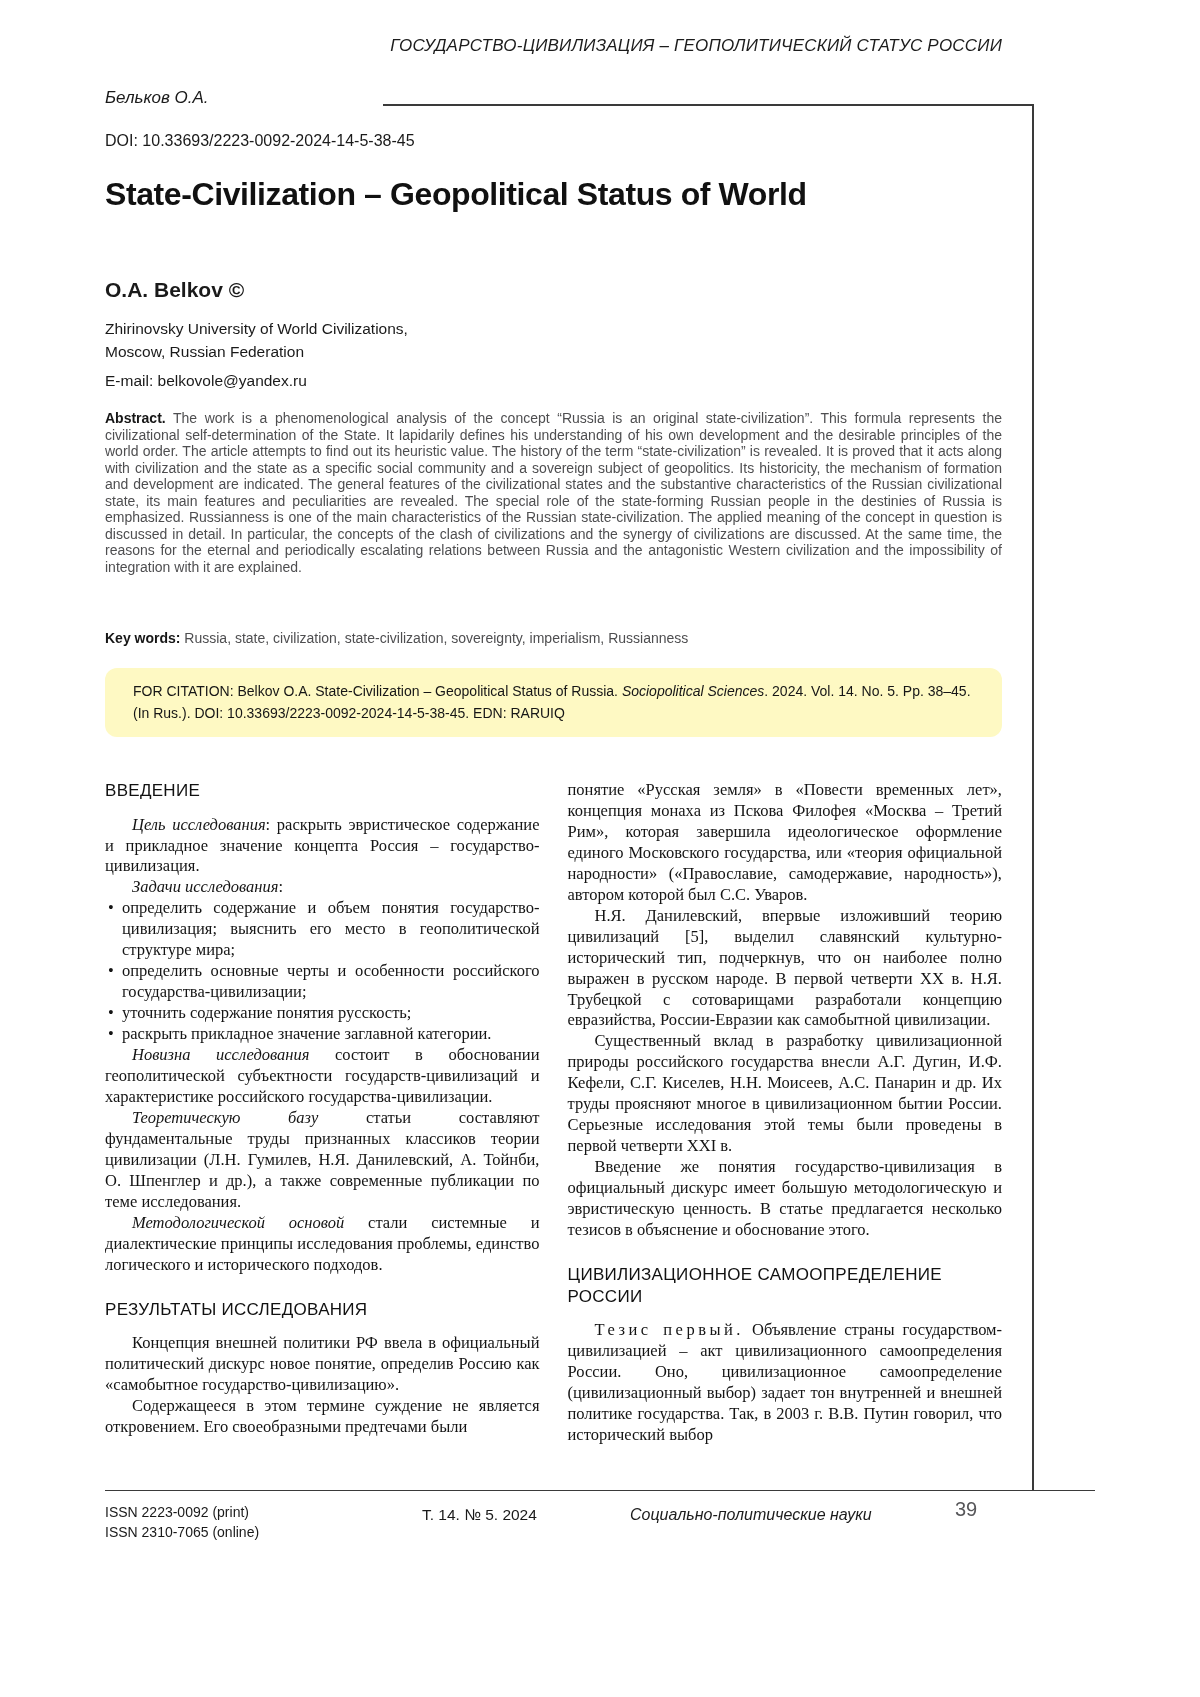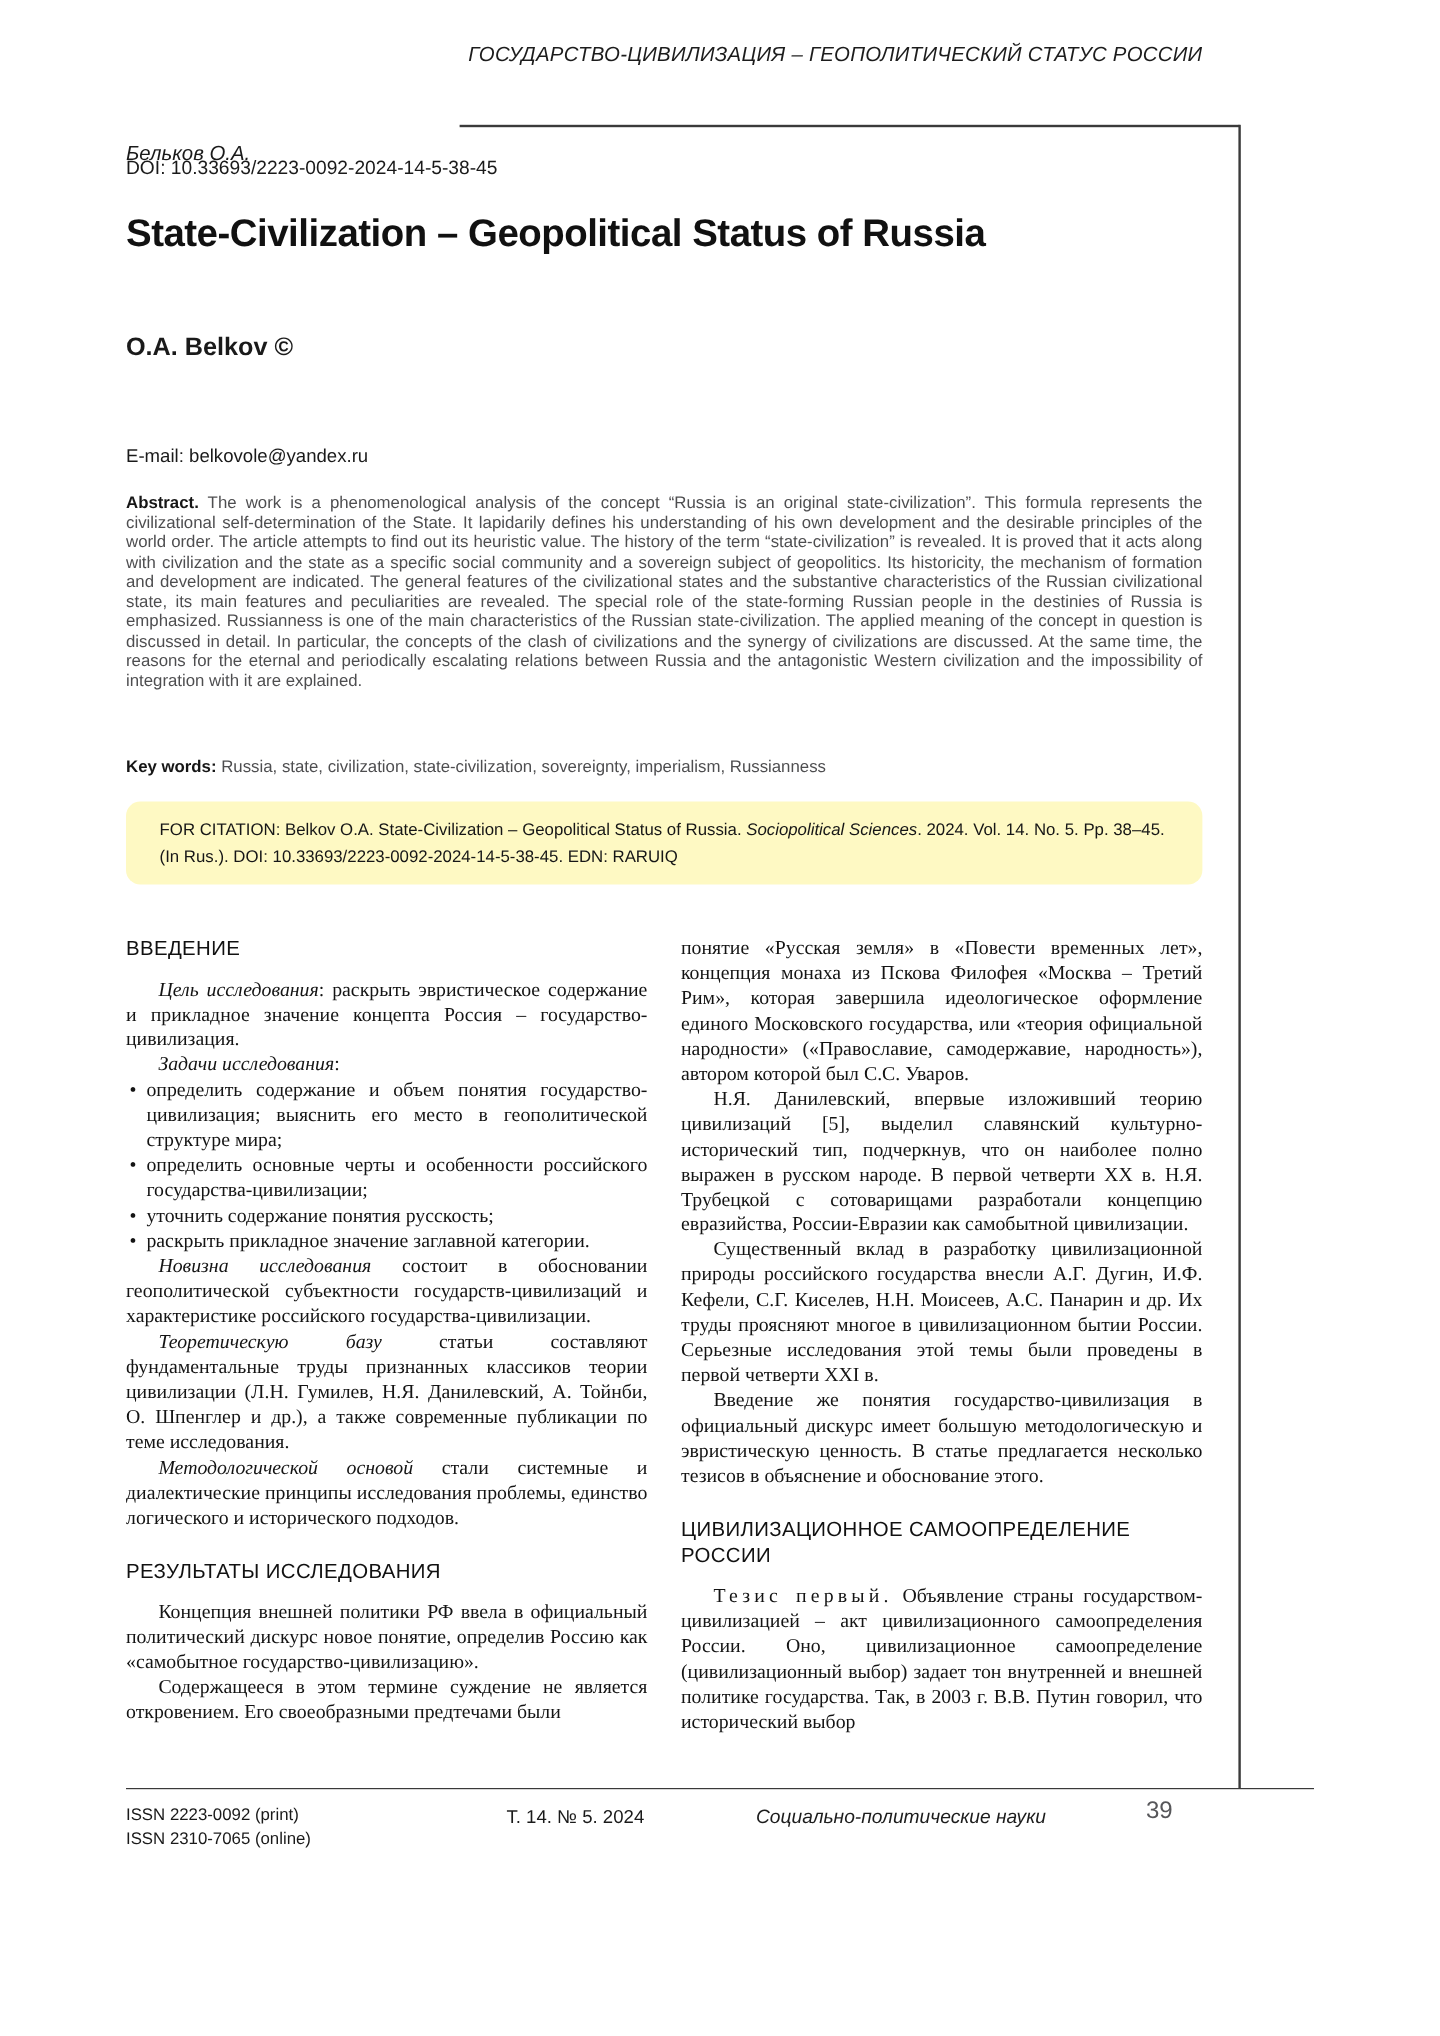--- a/index.html
+++ b/index.html
@@ -4,21 +4,21 @@
 <style>
   html,body { margin:0; padding:0; background:#ffffff; }
   .page {
     position:relative; width:1112px; height:1697px; background:#ffffff;
     font-family:"Liberation Sans", sans-serif; color:#1a1a1a; overflow:hidden;
   }
   .running-head {
     position:absolute; top:36px; left:105px; width:897px;
     text-align:right; font-style:italic; font-size:17px; letter-spacing:0.2px; color:#1c1c1c;
   }
-  .author-head { position:absolute; top:88px; left:105px; font-style:italic; font-size:17px;margin-top:30px; }
+  .author-head { position:absolute; top:88px; left:105px; font-style:italic; font-size:17px; }
   .rule-top  { position:absolute; left:383px; top:104px; width:650px; height:1.5px; background:#3a3a3a; }
   .rule-side { position:absolute; left:1032px; top:104px; width:1.5px; height:1386px; background:#3a3a3a; }
   .rule-footer { position:absolute; left:105px; top:1490px; width:990px; height:1px; background:#3a3a3a; }
   .doi { position:absolute; top:132px; left:105px; font-size:16px; }
   .page-title {
     position:absolute; top:176px; left:105px; width:897px;
     font-size:32px; font-weight:bold; letter-spacing:-0.4px; color:#111;
   }
   .author-name { position:absolute; top:278px; left:105px; font-size:21px; font-weight:bold; }
   .affiliation { position:absolute; top:317px; left:105px; font-size:15.5px; line-height:1.5; }
@@ -67,24 +67,28 @@
 
 <div class="page">
 
   <div class="running-head">ГОСУДАРСТВО-ЦИВИЛИЗАЦИЯ – ГЕОПОЛИТИЧЕСКИЙ СТАТУС РОССИИ</div>
   <div class="author-head">Бельков О.А.</div>
   <div class="rule-top"></div>
   <div class="rule-side"></div>
 
   <div class="doi">DOI: 10.33693/2223-0092-2024-14-5-38-45</div>
 
-  <h1 class="page-title" style="margin:0;">State-Civilization – Geopolitical Status of Russia</h1>
+  <h1 class="page-title" style="margin:0;">State-Civilization – Geopolitical Status of World</h1>
 
   <div class="author-name">O.A. Belkov ©</div>
 
+  <div class="affiliation">
+    <div>Zhirinovsky University of World Civilizations,</div>
+    <div>Moscow, Russian Federation</div>
+  </div>
 
   <div class="email">E-mail: belkovole@yandex.ru</div>
 
   <div class="abstract">
     <span class="lbl">Abstract.</span><span> The work is a phenomenological analysis of the concept “Russia is an original state-civilization”. This formula represents the civilizational self-determination of the State. It lapidarily defines his understanding of his own development and the desirable principles of the world order. The article attempts to find out its heuristic value. The history of the term “state-civilization” is revealed. It is proved that it acts along with civilization and the state as a specific social community and a sovereign subject of geopolitics. Its historicity, the mechanism of formation and development are indicated. The general features of the civilizational states and the substantive characteristics of the Russian civilizational state, its main features and peculiarities are revealed. The special role of the state-forming Russian people in the destinies of Russia is emphasized. Russianness is one of the main characteristics of the Russian state-civilization. The applied meaning of the concept in question is discussed in detail. In particular, the concepts of the clash of civilizations and the synergy of civilizations are discussed. At the same time, the reasons for the eternal and periodically escalating relations between Russia and the antagonistic Western civilization and the impossibility of integration with it are explained.</span>
   </div>
 
   <div class="keywords">
     <span class="lbl">Key words:</span><span> Russia, state, civilization, state-civilization, sovereignty, imperialism, Russianness</span>
   </div>

